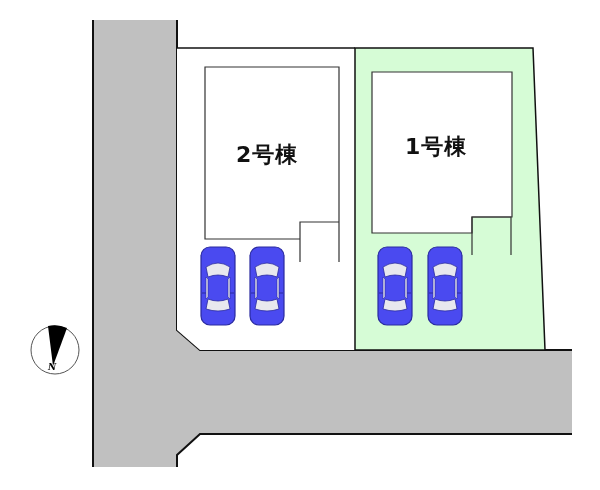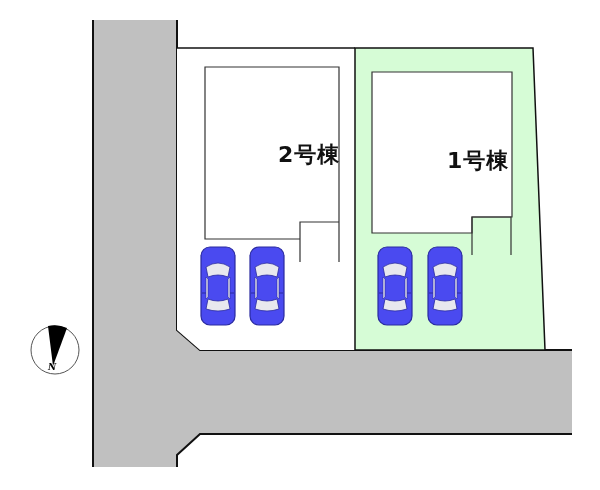--- a/index.html
+++ b/index.html
@@ -1,18 +1,18 @@
 <!DOCTYPE html>
 <html><head>
 <meta charset="utf-8">
 <style>
   html, body { margin:0; padding:0; background:#ffffff; }
   body { width:600px; height:490px; position:relative; overflow:hidden; font-family:"DejaVu Sans", sans-serif; }
   svg { position:absolute; left:0; top:0; }
-  .label { position:absolute; font-family:"DejaVu Sans", sans-serif; font-weight:bold; font-size:22px; color:#111; letter-spacing:1px;margin-left:42px; }
+  .label { position:absolute; font-family:"DejaVu Sans", sans-serif; font-weight:bold; font-size:22px; color:#111; letter-spacing:1px; }
 </style>
 </head>
 <body>
 
 <svg width="600" height="490" viewBox="0 0 600 490">
 
   <g>
     <path d="M93,20 L177,20 L177,330 L200,350 L572,350 L572,434 L200,434 L177,455 L177,467 L93,467 Z" fill="#c0c0c0"></path>
     <line x1="93" y1="20" x2="93" y2="467" stroke="#111" stroke-width="2"></line>
     <polyline points="177,20 177,330 200,350 572,350" fill="none" stroke="#111" stroke-width="2"></polyline>
@@ -63,14 +63,14 @@
       <use href="#car" x="428" y="247"></use>
     </g>
 
   <g>
     <circle cx="55" cy="350" r="24" fill="#fff" stroke="#555" stroke-width="1"></circle>
     <path d="M48,326 Q58,324 67,328 L53,366 Z" fill="#000"></path>
   </g>
 </svg>
 
 <div class="label" style="left:236px; top:140px;">2号棟</div>
-<div class="label" style="left:405px; top:146px;">1号棟</div>
+<div class="label" style="left:405px; top:132px;">1号棟</div>
 <div style="position:absolute; left:48px; top:362px; font-family:'DejaVu Serif', serif; font-weight:bold; font-style:italic; font-size:9px; color:#000;">N</div>
 
 </body></html>

